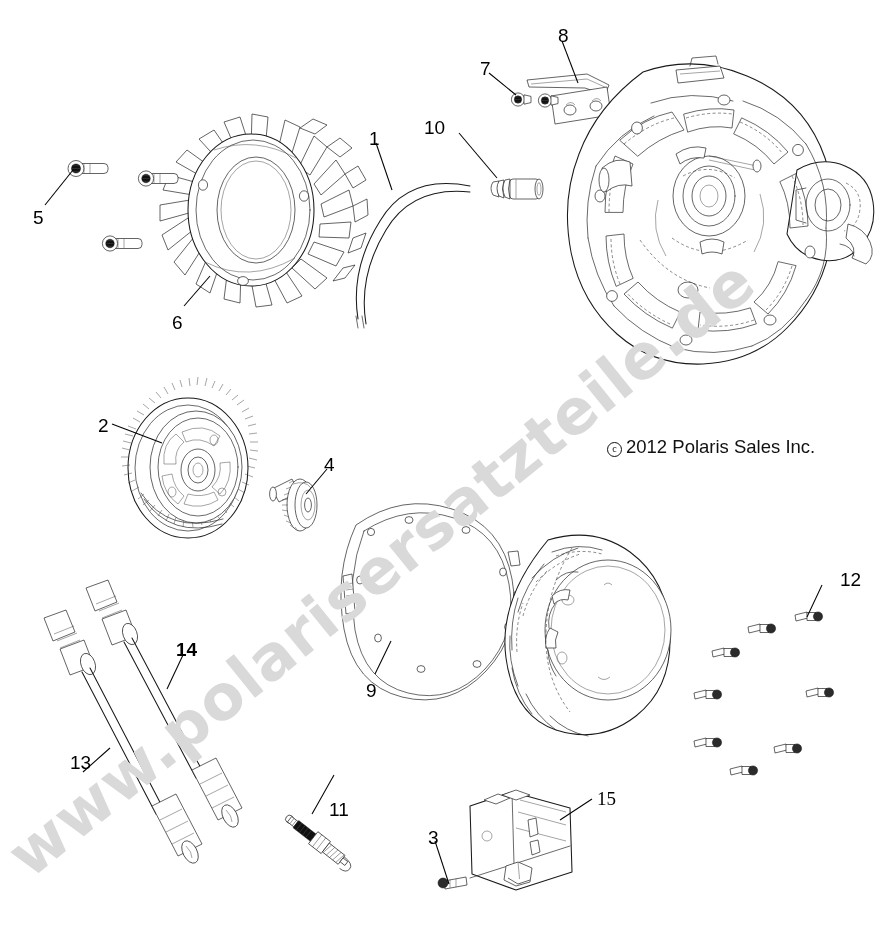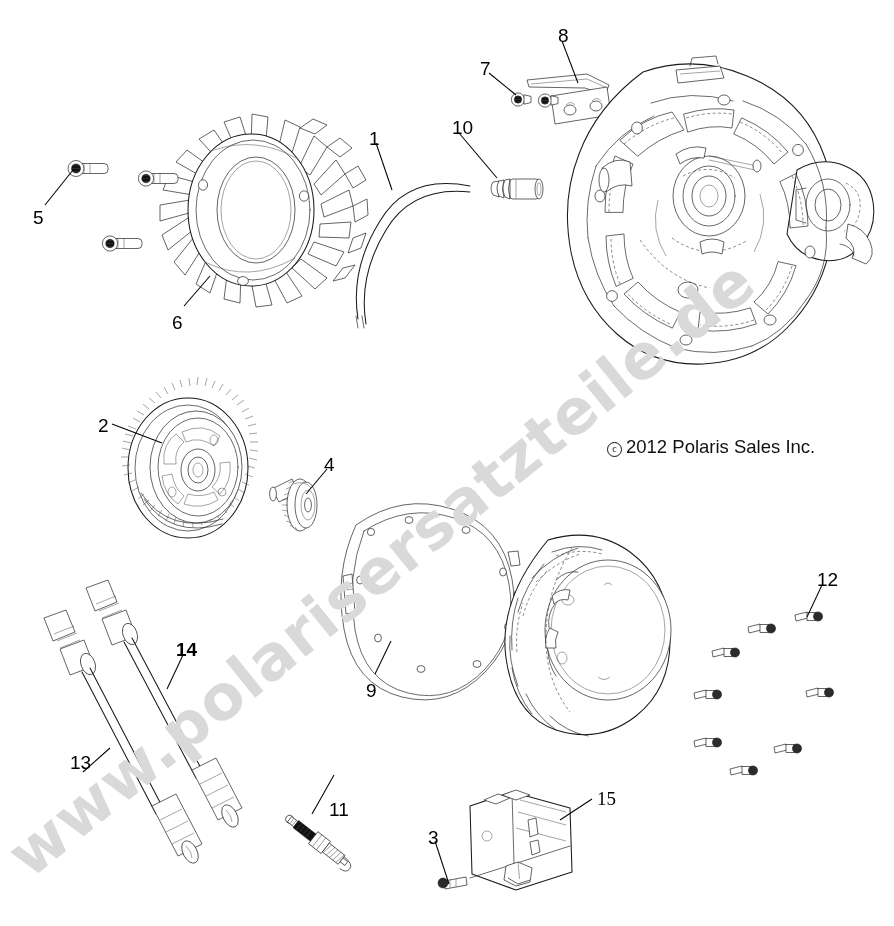--- a/index.html
+++ b/index.html
@@ -507,23 +507,23 @@
 
   <div class="num" style="left:369px;top:129px;">1</div>
   <div class="num" style="left:98px;top:416px;">2</div>
   <div class="num" style="left:428px;top:828px;">3</div>
   <div class="num" style="left:324px;top:455px;">4</div>
   <div class="num" style="left:33px;top:208px;">5</div>
   <div class="num" style="left:172px;top:313px;">6</div>
   <div class="num" style="left:480px;top:59px;">7</div>
   <div class="num" style="left:558px;top:26px;">8</div>
   <div class="num" style="left:366px;top:681px;">9</div>
-  <div class="num" style="left:452px;top:118px;">10</div>
+  <div class="num" style="left:424px;top:118px;">10</div>
   <div class="num" style="left:329px;top:800px;">11</div>
-  <div class="num" style="left:817px;top:570px;">12</div>
+  <div class="num" style="left:840px;top:570px;">12</div>
   <div class="num" style="left:70px;top:753px;">13</div>
   <div class="num" style="left:176px;top:640px;font-weight:bold;">14</div>
   <div class="num" style="left:597px;top:789px;font-family:Liberation Serif, serif;">15</div>
 
   <div id="copyright">
     <span class="cmark">c</span><span>2012 Polaris Sales Inc.</span>
   </div>
 
 </div>
 

